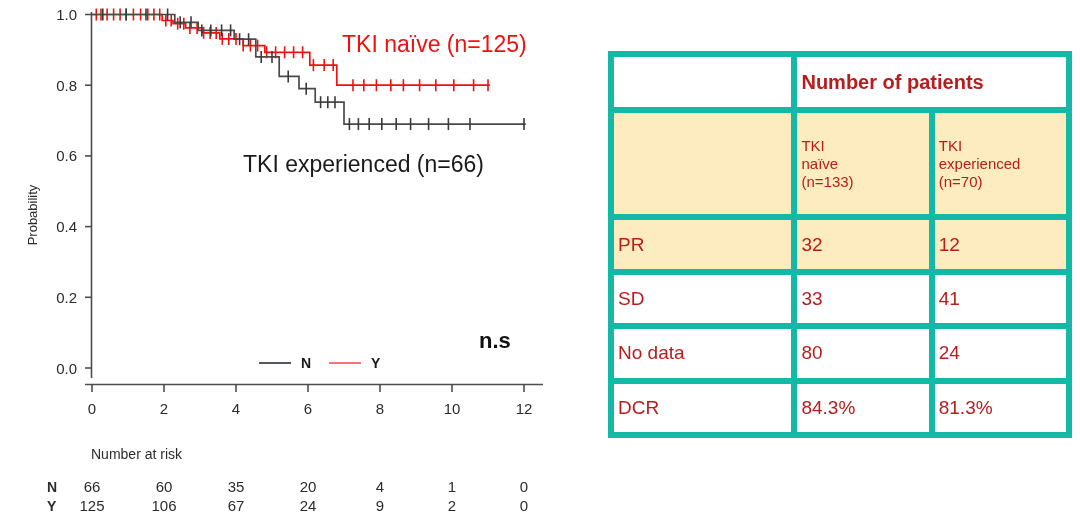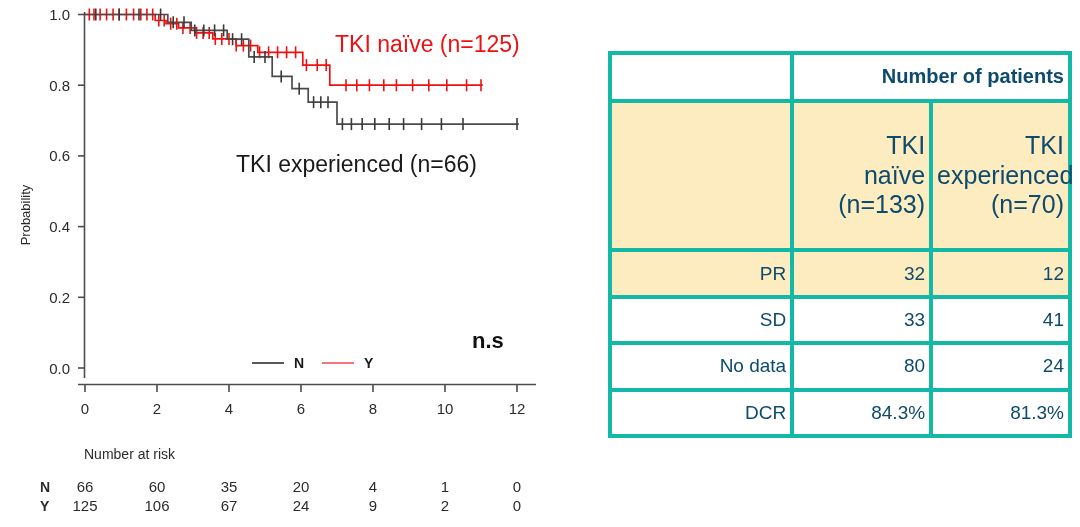--- a/index.html
+++ b/index.html
@@ -12,21 +12,21 @@
     height: 527px;
     position: relative;
     overflow: hidden;
     font-family: "Liberation Sans", sans-serif;
     color: #1a1a1a;
   }
 
   
   #figure-panel {
     position: absolute;
-    left: 4px; top: 0;
+    left: 11px; top: 0;
     width: 580px; height: 446px;
   }
   #km-svg { display: block; }
 
   .axis-line { stroke: #4d4d4d; stroke-width: 1.6; fill: none; }
   .tick-line { stroke: #4d4d4d; stroke-width: 1.6; }
   .tick-label {
     font-family: "Liberation Sans", sans-serif;
     font-size: 15px;
     fill: #2b2b2b;
@@ -90,39 +90,39 @@
     width: 464px; height: 387px;
   }
   table.resp {
     border-collapse: collapse;
     width: 100%;
     height: 100%;
     table-layout: fixed;
     border: 1.5px solid #f0cf52;
   }
   table.resp td, table.resp th {
-    border: 4px solid #14b8a6;
-    text-align: right;
+    border: 6px solid #14b8a6;
+    text-align: left;
     vertical-align: middle;
     font-family: "Liberation Sans", sans-serif;
     font-size: 19px;
     font-weight: normal;
-    color: #0c4a6e;
+    color: #b91c1c;
     padding: 2px 4px;
   }
   .row-white td { background: #ffffff; }
   .row-tint  td { background: #fdecbf; }
   .hdr-title {
     font-weight: bold !important;
     font-size: 20px !important;
     background: #ffffff;
   }
   .hdr-sub td { background: #fdecbf; }
   .hdr-sub .sub-cell {
-    font-size: 25px;
+    font-size: 15px;
     line-height: 1.18;
   }
   .corner-cell { background: #ffffff !important; }
   .col-label { width: 37%; }
   .col-val   { width: 31.5%; }
 </style>
 </head>
 <body>
 
 <div id="figure-panel">

